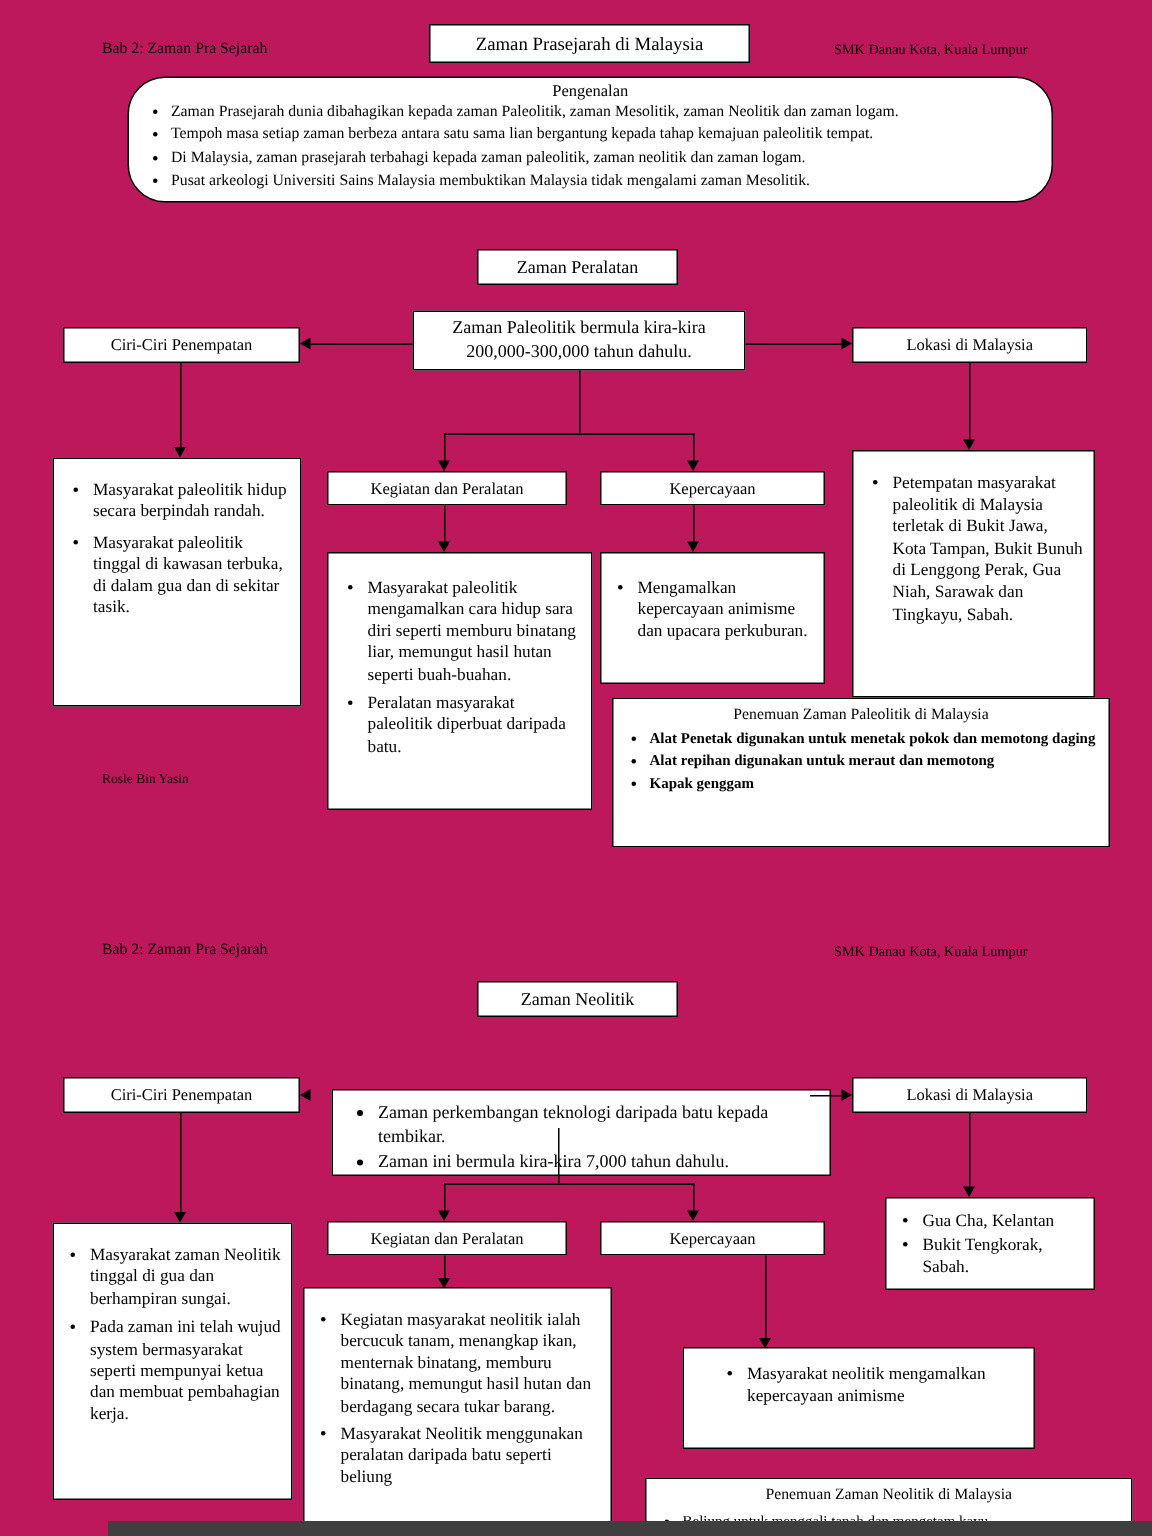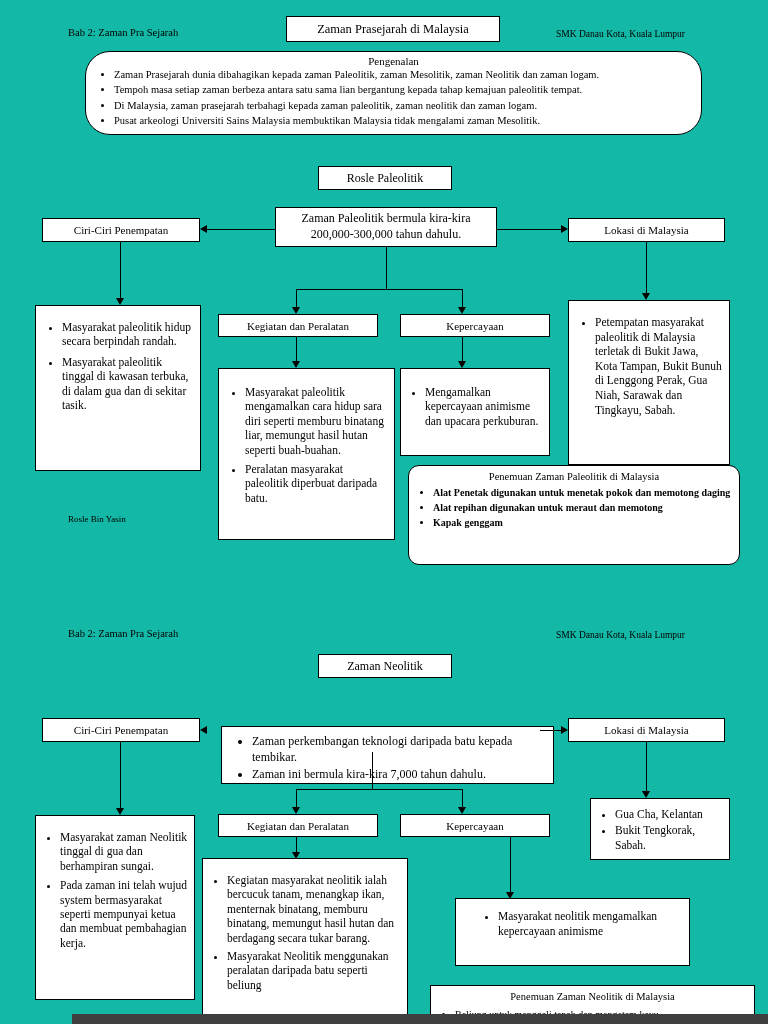--- a/index.html
+++ b/index.html
@@ -1,18 +1,18 @@
 <!DOCTYPE html>
 <html><head>
 <meta charset="utf-8">
 <style>
   html,body{margin:0;padding:0;background:#ffffff;}
   #canvas{
     position:relative;width:768px;height:1024px;overflow:hidden;
-    background:#14b8a6;font-family:"Liberation Serif","DejaVu Serif",serif;color:#000;
+    background:#be185d;font-family:"Liberation Serif","DejaVu Serif",serif;color:#000;
   }
   .box{position:absolute;border:1px solid #000;background:#fff;box-sizing:border-box;}
   .hdr{display:flex;align-items:center;justify-content:center;text-align:center;font-size:11px;}
   .ctr{display:flex;align-items:center;justify-content:center;text-align:center;}
   .freetext{position:absolute;white-space:nowrap;}
   .hl{position:absolute;height:1px;background:#000;}
   .vl{position:absolute;width:1px;background:#000;}
   .ah-d{position:absolute;width:0;height:0;border-left:4px solid transparent;border-right:4px solid transparent;border-top:7px solid #000;}
   .ah-l{position:absolute;width:0;height:0;border-top:4px solid transparent;border-bottom:4px solid transparent;border-right:7px solid #000;}
   .ah-r{position:absolute;width:0;height:0;border-top:4px solid transparent;border-bottom:4px solid transparent;border-left:7px solid #000;}
@@ -33,21 +33,21 @@
   <div class="box" style="left:85px;top:51px;width:617px;height:84px;border-radius:25px;">
     <div class="boxtitle" style="font-size:11px;">Pengenalan</div>
     <ul class="blt" style="font-size:10.5px;line-height:1.28;padding-left:28px;margin-top:1px;">
       <li>Zaman Prasejarah dunia dibahagikan kepada zaman Paleolitik, zaman Mesolitik, zaman Neolitik dan zaman logam.</li>
       <li>Tempoh masa setiap zaman berbeza antara satu sama lian bergantung kepada tahap kemajuan paleolitik tempat.</li>
       <li>Di Malaysia, zaman prasejarah terbahagi kepada zaman paleolitik, zaman neolitik dan zaman logam.</li>
       <li>Pusat arkeologi Universiti Sains Malaysia membuktikan Malaysia tidak mengalami zaman Mesolitik.</li>
     </ul>
   </div>
 
-  <div class="box ctr" style="left:318px;top:166px;width:134px;height:24px;font-size:12px;">Rosle Paleolitik</div>
+  <div class="box ctr" style="left:318px;top:166px;width:134px;height:24px;font-size:12px;">Zaman Peralatan</div>
 
   <div class="box ctr" style="left:275px;top:207px;width:222px;height:40px;font-size:12px;line-height:1.3;padding:0 8px;">Zaman Paleolitik bermula kira-kira 200,000-300,000 tahun dahulu.</div>
 
   <div class="box hdr" style="left:42px;top:218px;width:158px;height:24px;">Ciri-Ciri Penempatan</div>
   <div class="box hdr" style="left:568px;top:218px;width:157px;height:24px;">Lokasi di Malaysia</div>
 
   <div class="hl" style="left:207px;top:229px;width:68px;"></div>
   <div class="ah-l" style="left:200px;top:225px;"></div>
   <div class="hl" style="left:497px;top:229px;width:64px;"></div>
   <div class="ah-r" style="left:561px;top:225px;"></div>
@@ -92,21 +92,21 @@
       <li>Mengamalkan kepercayaan animisme dan upacara perkuburan.</li>
     </ul>
   </div>
 
   <div class="box" style="left:568px;top:300px;width:162px;height:165px;padding:14px 6px 0 10px;">
     <ul class="blt" style="font-size:11.5px;line-height:1.27;padding-left:16px;">
       <li>Petempatan masyarakat paleolitik di Malaysia terletak di Bukit Jawa, Kota Tampan, Bukit Bunuh di Lenggong Perak, Gua Niah, Sarawak dan Tingkayu, Sabah.</li>
     </ul>
   </div>
 
-  <div class="box" style="left:408px;top:465px;width:332px;height:100px;border-radius:11px;">
+  <div class="box" style="left:408px;top:465px;width:332px;height:100px;">
     <div class="boxtitle" style="padding-top:5px;">Penemuan Zaman Paleolitik di Malaysia</div>
     <ul class="blt" style="font-size:10px;line-height:1.3;padding-left:24px;margin-top:4px;font-weight:bold;">
       <li>Alat Penetak digunakan untuk menetak pokok dan memotong daging</li>
       <li>Alat repihan digunakan untuk meraut dan memotong</li>
       <li>Kapak genggam</li>
     </ul>
   </div>
 
   <div class="freetext" style="left:68px;top:514px;font-size:9px;">Rosle Bin Yasin</div>
 

